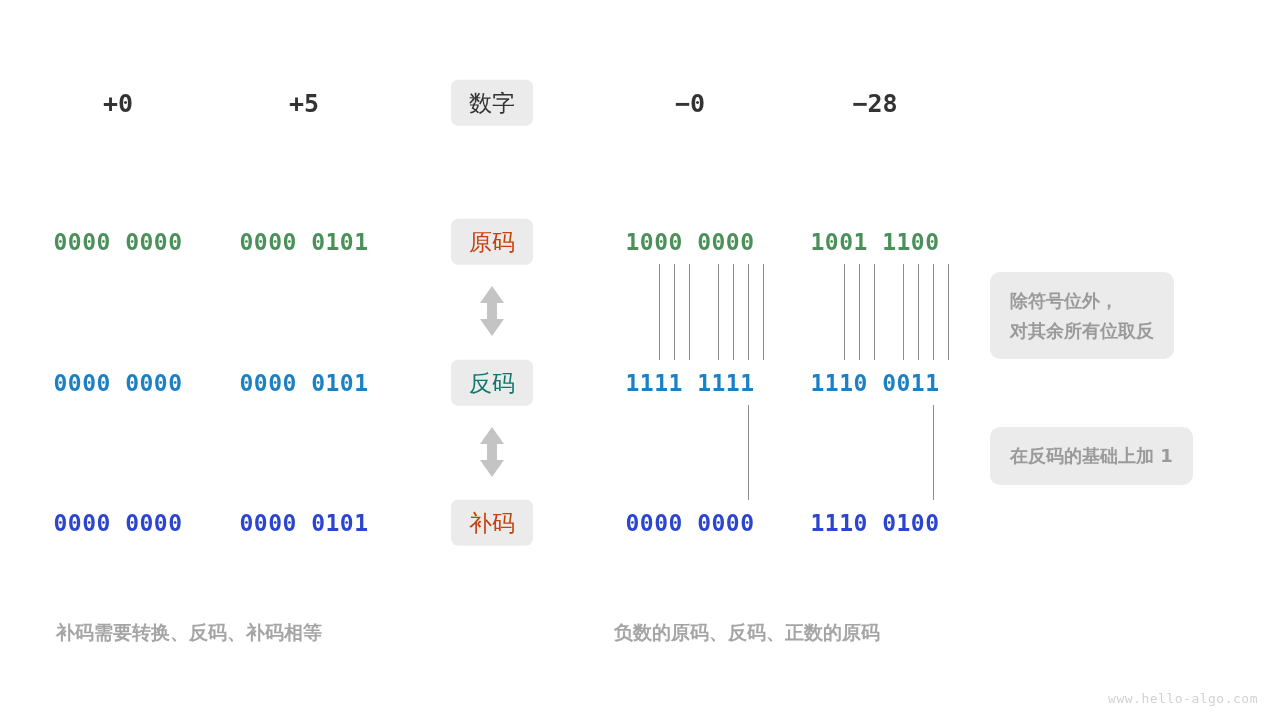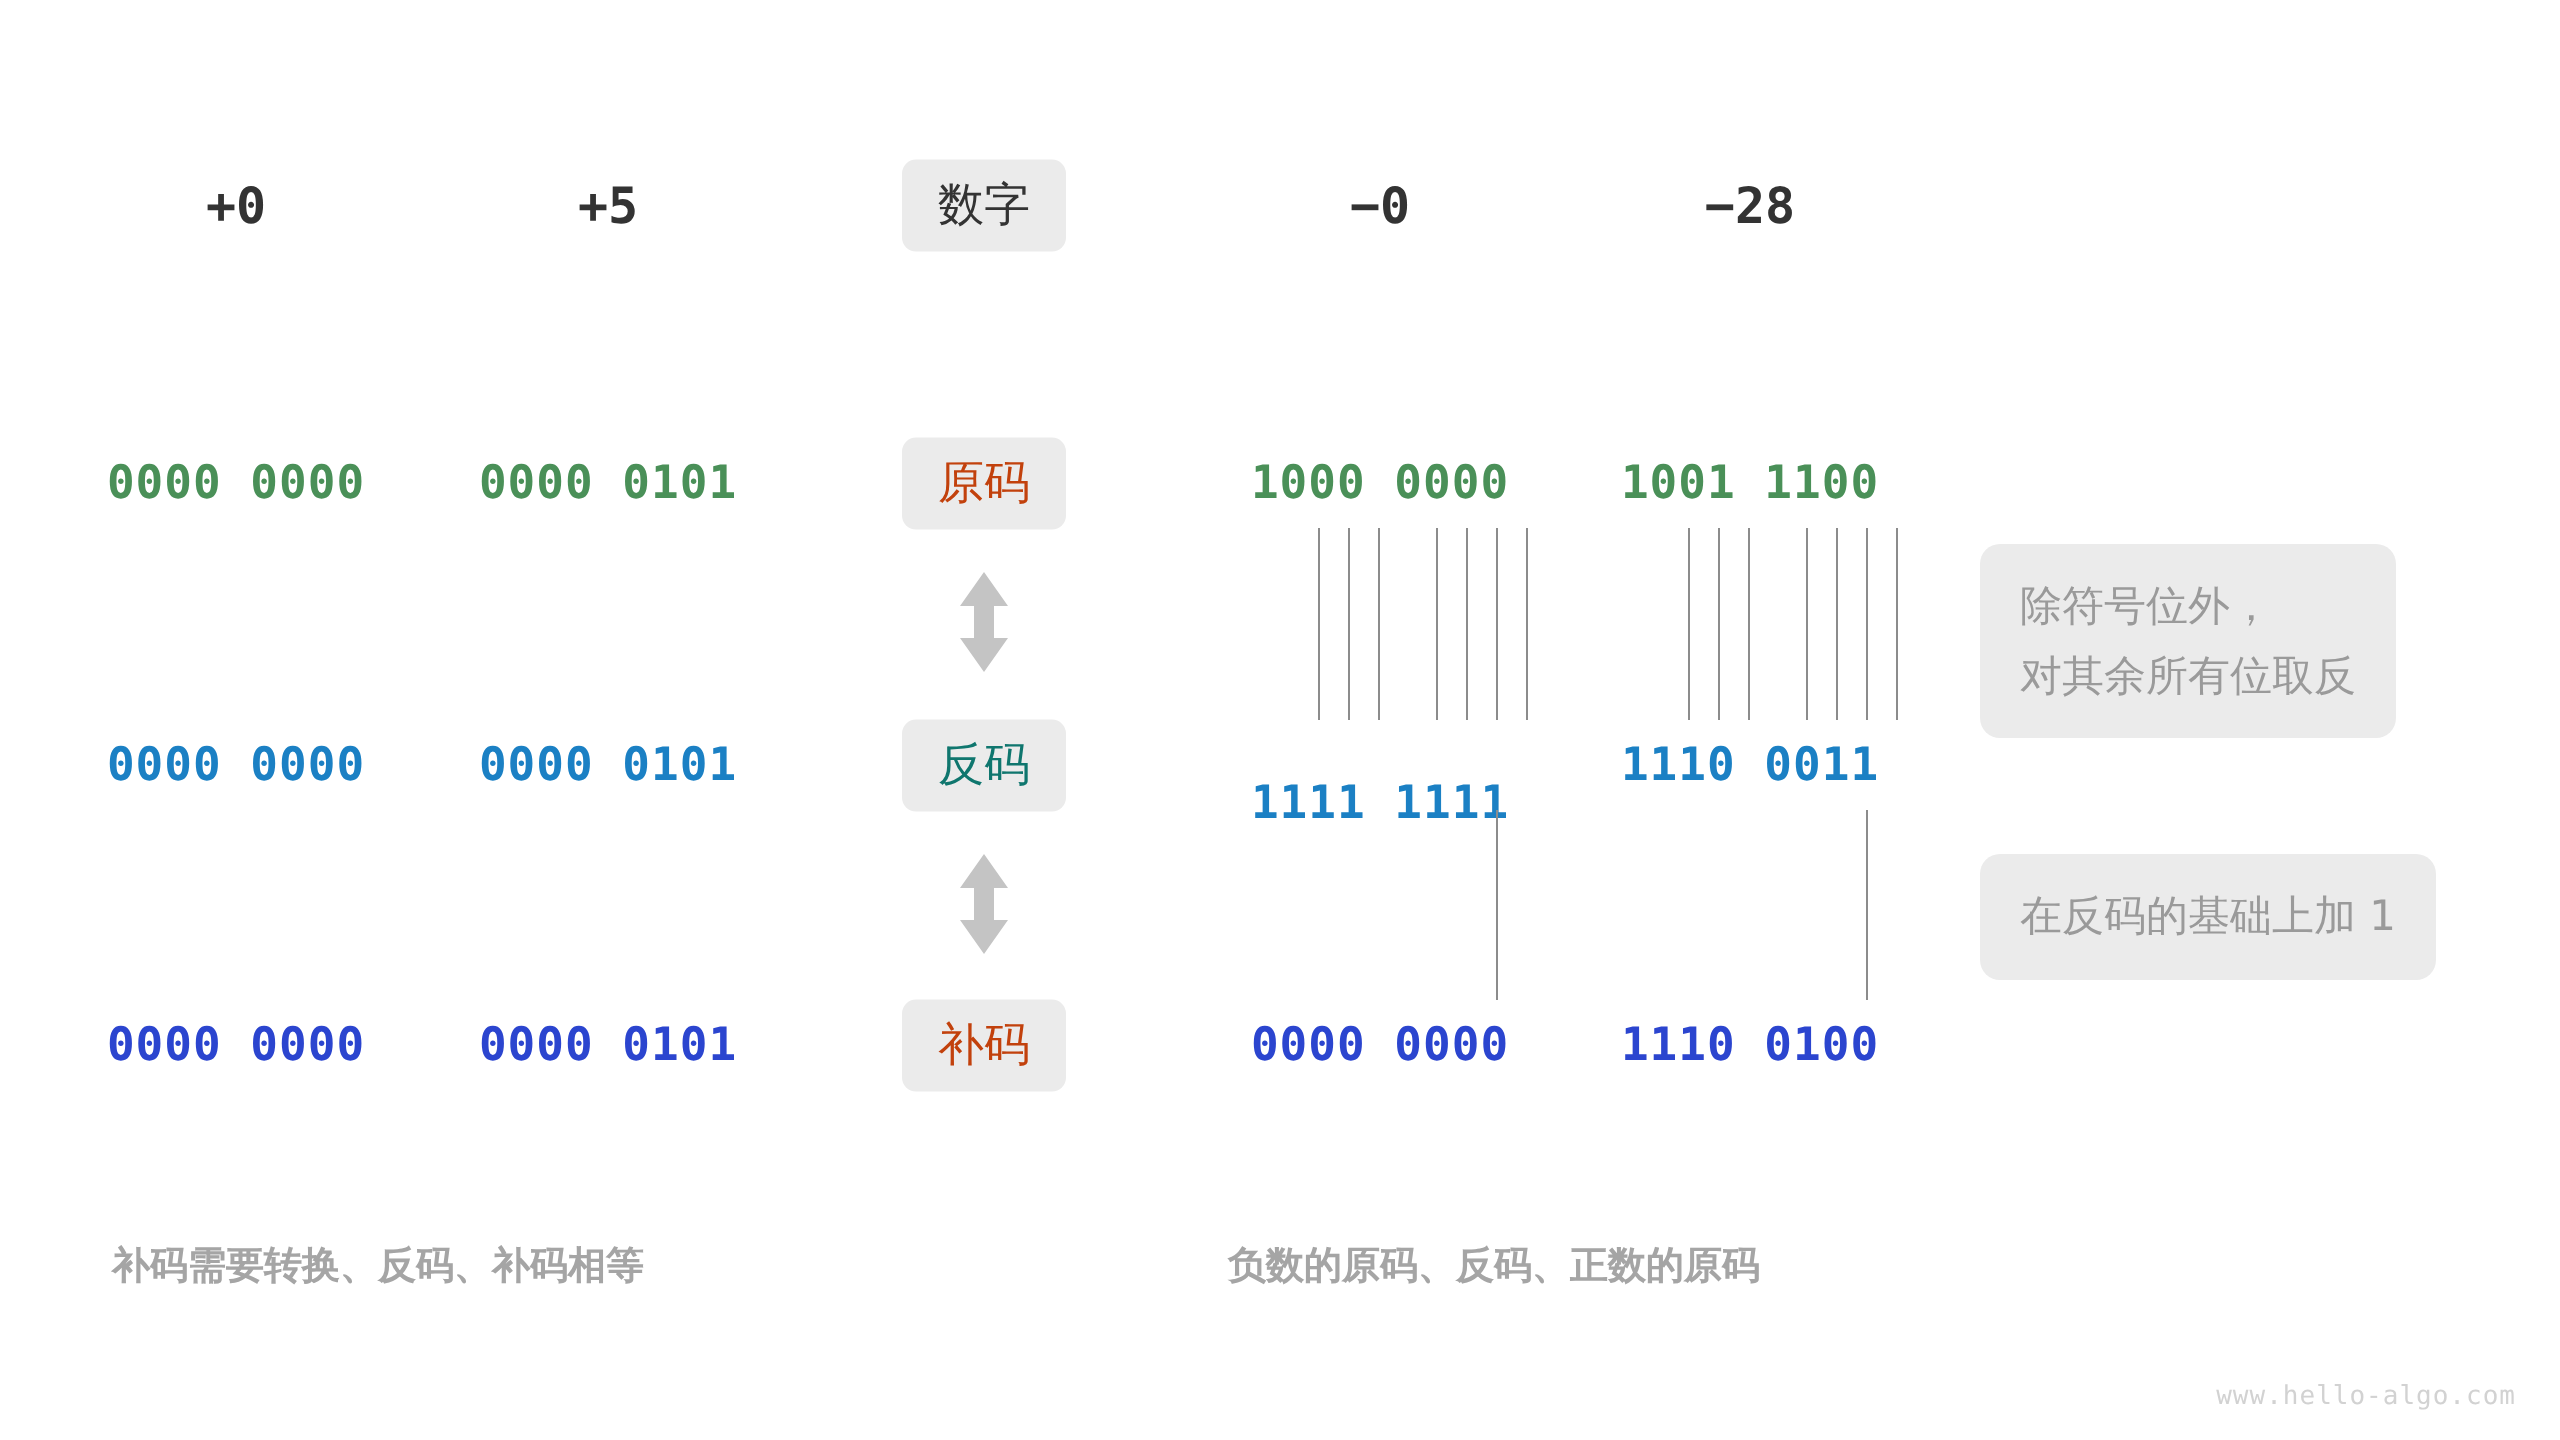--- a/index.html
+++ b/index.html
@@ -45,22 +45,22 @@
   
   .dbl-arrow{position:absolute;transform:translate(-50%,-50%);}
 
   
   .conn{position:absolute;width:1px;background:#8c8c8c;}
 
   
   .callout{
     position:absolute;
     background:#ebebeb;border-radius:10px;
-    color:#9a9a9a;font-weight:400;
-    font-size:21px;line-height:1.65;
+    color:#9a9a9a;font-weight:700;
+    font-size:18px;line-height:1.65;
     padding:14px 20px;
     white-space:pre-line;
   }
 
   
   .caption{
     position:absolute;
     color:#a5a5a5;font-weight:700;font-size:19px;white-space:nowrap;
   }
 
@@ -95,21 +95,21 @@
   <div class="cell bits c-green" style="left:690px;top:242px;">1000 0000</div>
 
   <div class="cell bits c-green" style="left:875px;top:242px;">1001 1100</div>
 
   <div class="cell bits c-blue" style="left:118px;top:383px;">0000 0000</div>
 
   <div class="cell bits c-blue" style="left:304px;top:383px;">0000 0101</div>
 
   <div class="cell badge badge-blue" style="left:492px;top:383px;">反码</div>
 
-  <div class="cell bits c-blue" style="left:690px;top:402px;">1111 1111</div>
+  <div class="cell bits c-blue" style="left:690px;top:383px;">1111 1111</div>
 
   <div class="cell bits c-blue" style="left:875px;top:383px;">1110 0011</div>
 
   <div class="cell bits c-indigo" style="left:118px;top:523px;">0000 0000</div>
 
   <div class="cell bits c-indigo" style="left:304px;top:523px;">0000 0101</div>
 
   <div class="cell badge badge-indigo" style="left:492px;top:523px;">补码</div>
 
   <div class="cell bits c-indigo" style="left:690px;top:523px;">0000 0000</div>

